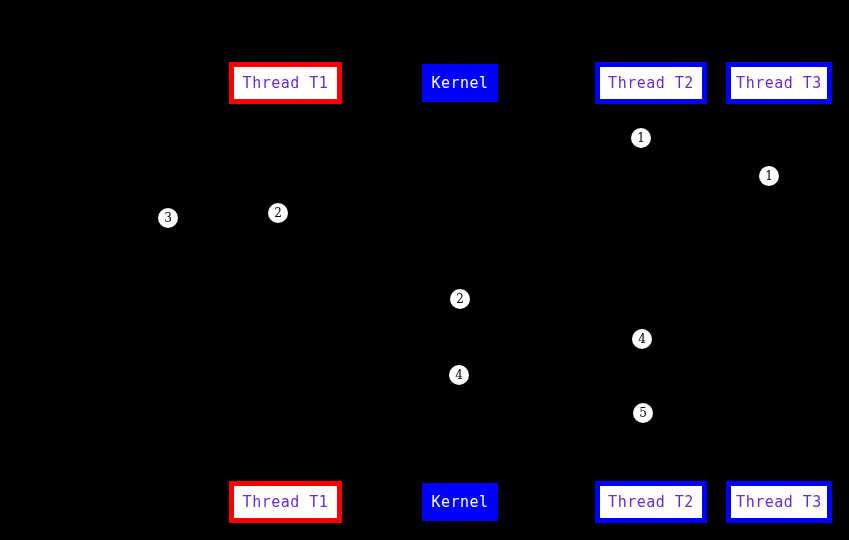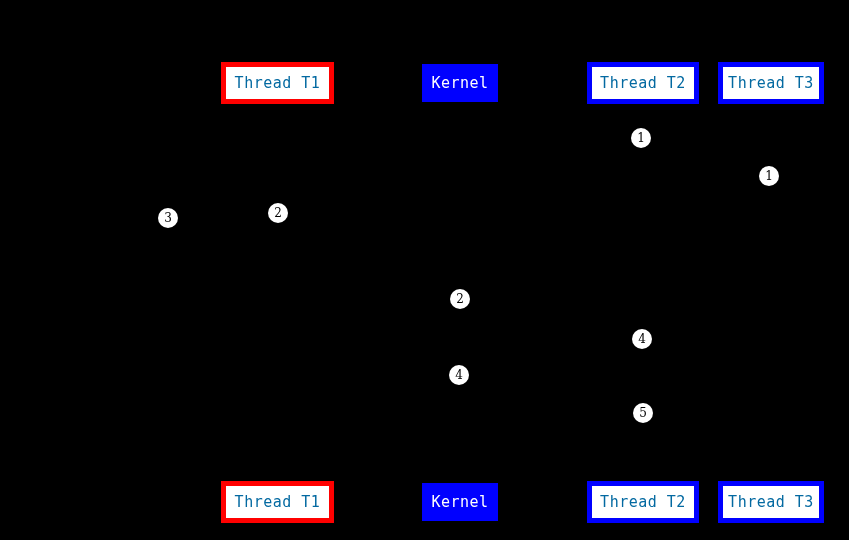--- a/index.html
+++ b/index.html
@@ -26,23 +26,24 @@
     align-items: center;
     justify-content: center;
     font-family: "DejaVu Sans Mono", monospace;
     font-size: 15px;
     letter-spacing: 0.5px;
     white-space: nowrap;
     line-height: 1;
   }
   .node.outlined {
     background: #ffffff;
-    color: #0369a1;
+    color: #6d28d9;
     border-style: solid;
     border-width: 5px;
+    margin-left: 8px;
   }
   .node.filled {
     color: #ffffff;
     border: 0;
     text-align: center;
   }
 
   
   .lifeline {
     position: absolute;

